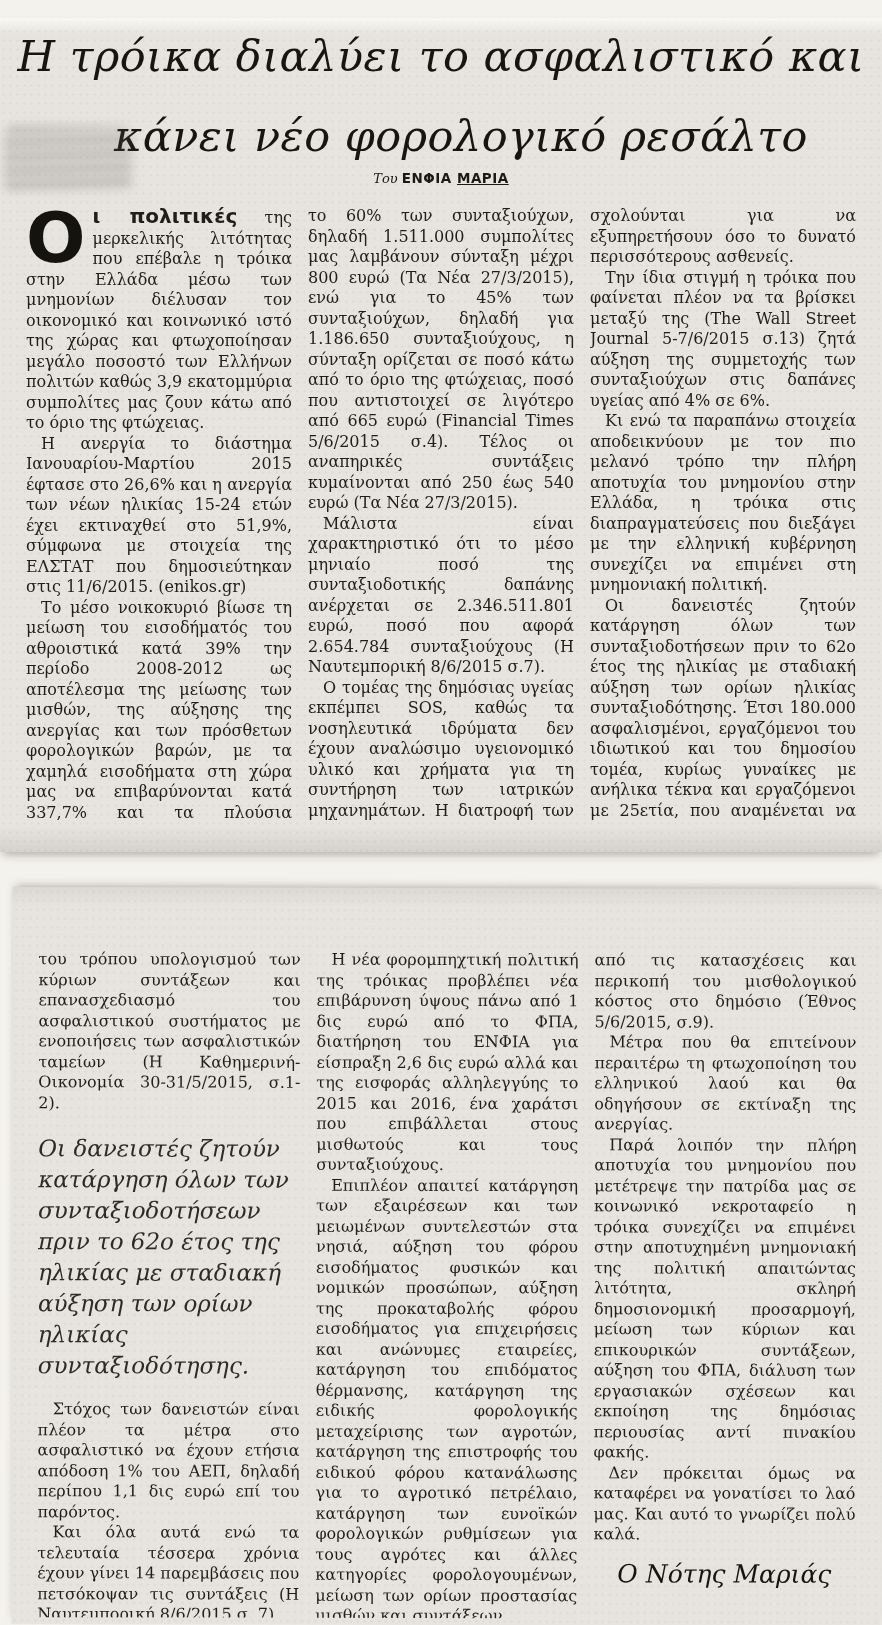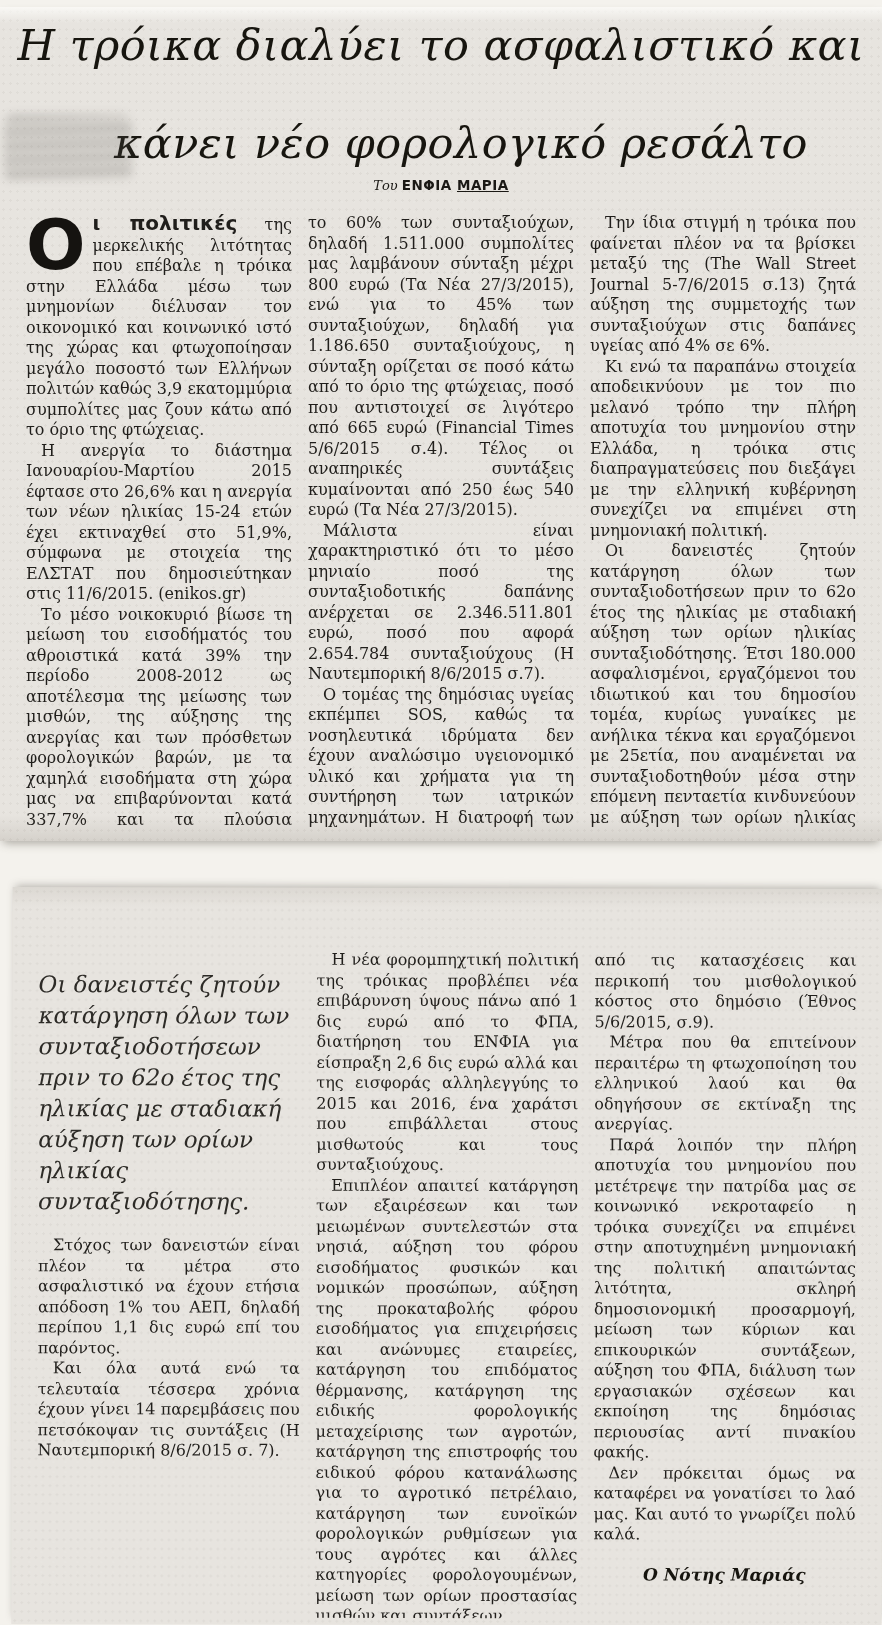--- a/index.html
+++ b/index.html
@@ -4,59 +4,59 @@
 <style>
   html,body{margin:0;padding:0;}
   body{width:882px;height:1625px;background:#f2f0eb;font-family:"DejaVu Serif","Liberation Serif",serif;}
   .page{position:relative;width:882px;height:1625px;overflow:hidden;background:#f4f2ed;}
 
   
   .sheet{position:absolute;left:0;width:882px;background-color:#e7e4df;
          background-image:radial-gradient(rgba(110,105,98,0.07) 1px,transparent 1.2px),
                           radial-gradient(rgba(255,255,255,0.06) 1px,transparent 1.2px);
          background-size:7px 9px,12px 10px;color:#201e1b;}
-  .sheet-top{top:7px;height:834px;box-shadow:0 5px 9px -3px rgba(75,70,62,.45);}
+  .sheet-top{top:18px;height:834px;box-shadow:0 5px 9px -3px rgba(75,70,62,.45);}
   .sheet-top::after{content:"";position:absolute;left:0;bottom:0;width:100%;height:26px;
          background:linear-gradient(180deg,rgba(120,112,100,0) 0%,rgba(120,112,100,.16) 100%);}
   .sheet-bottom{top:888px;height:737px;left:12px;width:870px;transform:rotate(0.12deg);
          box-shadow:0 -4px 8px -3px rgba(75,70,62,.4);}
   .sheet-bottom::before{content:"";position:absolute;left:0;top:0;width:100%;height:20px;
          background:linear-gradient(0deg,rgba(120,112,100,0) 0%,rgba(140,132,120,.12) 100%);}
 
   
   .smudge{position:absolute;left:4px;top:108px;width:128px;height:66px;border-radius:10px;
           background:repeating-linear-gradient(178deg,rgba(72,70,66,.55) 0 7px,rgba(150,146,138,.25) 7px 14px);
           filter:blur(5px);opacity:.5;}
   .top-edge{position:absolute;left:0;top:0;width:100%;height:16px;
           background:linear-gradient(180deg,rgba(250,249,246,.95),rgba(250,249,246,0));}
 
   
   .title{font-style:italic;font-size:43px;letter-spacing:.5px;text-align:center;line-height:48px;color:#17150f;}
   .title-l1{margin-top:14px;}
-  .title-l2{margin-top:50px;padding-left:40px;}
+  .title-l2{margin-top:32px;padding-left:40px;}
   .byline{margin-top:10px;text-align:center;font-size:13px;color:#1b1915;}
   .byline i{font-family:"DejaVu Serif",serif;}
   .byline b{font-family:"DejaVu Sans","Liberation Sans",sans-serif;font-size:13.5px;letter-spacing:.5px;}
   .byline .u{text-decoration:underline;}
 
   
   .cols{display:flex;gap:16px;padding:0 26px;margin-top:20px;}
   .col{flex:1 1 0;min-width:0;text-align:justify;font-size:16px;line-height:20.5px;
        overflow:hidden;}
   .cols-top .col{height:614px;}
   .cols-bottom{margin-top:0;padding-top:62px;}
   .cols-bottom .col{height:668px;}
   p{margin:0;text-indent:15px;}
   p.noind{text-indent:0;}
   .dropcap{float:left;font-family:"DejaVu Sans","Liberation Sans",sans-serif;font-weight:bold;
            font-size:70px;line-height:58px;margin:3px 7px 0 0;color:#151310;}
   .lead-bold{font-family:"DejaVu Sans","Liberation Sans",sans-serif;font-weight:bold;font-size:20px;}
   .quote{font-style:italic;font-size:23px;line-height:31px;text-align:left;text-indent:0;
          margin:20px 0 18px 0;color:#2d2b27;}
-  .bio{margin-top:14px;text-align:center;font-weight:bold;font-style:italic;font-size:17px;line-height:30.5px;color:#17150f;}
+  .bio{margin-top:14px;text-align:center;font-weight:normal;font-style:italic;font-size:25px;line-height:30.5px;color:#17150f;}
   .bio div{white-space:nowrap;}
 </style>
 </head>
 <body>
 
 <div class="page">
 
   <div class="sheet sheet-top">
     <div class="top-edge"></div>
     <div class="smudge"></div>
@@ -76,31 +76,33 @@
         <p>Η ανεργία το διάστημα Ιανουαρίου-Μαρτίου 2015 έφτασε στο 26,6% και η ανεργία των νέων ηλικίας 15-24 ετών έχει εκτιναχθεί στο 51,9%, σύμφωνα με στοιχεία της ΕΛΣΤΑΤ που δημοσιεύτηκαν στις 11/6/2015. (enikos.gr)</p>
         <p>Το μέσο νοικοκυριό βίωσε τη μείωση του εισοδήματός του αθροιστικά κατά 39% την περίοδο 2008-2012 ως αποτέλεσμα της μείωσης των μισθών, της αύξησης της ανεργίας και των πρόσθετων φορολογικών βαρών, με τα χαμηλά εισοδήματα στη χώρα μας να επιβαρύνονται κατά 337,7% και τα πλούσια εισοδήματα μόνο κατά 9%.</p>
 
       </div>
       <div class="col">
         <p class="noind">το 60% των συνταξιούχων, δηλαδή 1.511.000 συμπολίτες μας λαμβάνουν σύνταξη μέχρι 800 ευρώ (Τα Νέα 27/3/2015), ενώ για το 45% των συνταξιούχων, δηλαδή για 1.186.650 συνταξιούχους, η σύνταξη ορίζεται σε ποσό κάτω από το όριο της φτώχειας, ποσό που αντιστοιχεί σε λιγότερο από 665 ευρώ (Financial Times 5/6/2015 σ.4). Τέλος οι αναπηρικές συντάξεις κυμαίνονται από 250 έως 540 ευρώ (Τα Νέα 27/3/2015).</p>
         <p>Μάλιστα είναι χαρακτηριστικό ότι το μέσο μηνιαίο ποσό της συνταξιοδοτικής δαπάνης ανέρχεται σε 2.346.511.801 ευρώ, ποσό που αφορά 2.654.784 συνταξιούχους (Η Ναυτεμπορική 8/6/2015 σ.7).</p>
         <p>Ο τομέας της δημόσιας υγείας εκπέμπει SOS, καθώς τα νοσηλευτικά ιδρύματα δεν έχουν αναλώσιμο υγειονομικό υλικό και χρήματα για τη συντήρηση των ιατρικών μηχανημάτων. Η διατροφή των ασθενών είναι περιορισμένη σε ποσότητα, η έλλειψη φαρμάκων στα νοσηλευτικά ιδρύματα και στα φαρμακεία είναι σοβαρή, το νοσοκομειακό προσωπικό συρρικνώνεται δραματικά και οι εργαζόμενοι υπεραπα-</p>
       </div>
       <div class="col">
+        <p class="noind">σχολούνται για να εξυπηρετήσουν όσο το δυνατό περισσότερους ασθενείς.</p>
         <p>Την ίδια στιγμή η τρόικα που φαίνεται πλέον να τα βρίσκει μεταξύ της (The Wall Street Journal 5-7/6/2015 σ.13) ζητά αύξηση της συμμετοχής των συνταξιούχων στις δαπάνες υγείας από 4% σε 6%.</p>
         <p>Κι ενώ τα παραπάνω στοιχεία αποδεικνύουν με τον πιο μελανό τρόπο την πλήρη αποτυχία του μνημονίου στην Ελλάδα, η τρόικα στις διαπραγματεύσεις που διεξάγει με την ελληνική κυβέρνηση συνεχίζει να επιμένει στη μνημονιακή πολιτική.</p>
         <p>Οι δανειστές ζητούν κατάργηση όλων των συνταξιοδοτήσεων πριν το 62ο έτος της ηλικίας με σταδιακή αύξηση των ορίων ηλικίας συνταξιοδότησης. Έτσι 180.000 ασφαλισμένοι, εργαζόμενοι του ιδιωτικού και του δημοσίου τομέα, κυρίως γυναίκες με ανήλικα τέκνα και εργαζόμενοι με 25ετία, που αναμένεται να συνταξιοδοτηθούν μέσα στην επόμενη πενταετία κινδυνεύουν με αύξηση των ορίων ηλικίας συνταξιοδότησης.</p>
 
       </div>
     </div>
   </div>
 
   <div class="sheet sheet-bottom">
     <div class="cols cols-bottom">
       <div class="col">
+        <p class="noind">του τρόπου υπολογισμού των κύριων συντάξεων και επανασχεδιασμό του ασφαλιστικού συστήματος με ενοποιήσεις των ασφαλιστικών ταμείων (Η Καθημερινή- Οικονομία 30-31/5/2015, σ.1-2).</p>
         <p class="quote">Οι δανειστές ζητούν κατάργηση όλων των συνταξιοδοτήσεων πριν το 62ο έτος της ηλικίας με σταδιακή αύξηση των ορίων ηλικίας συνταξιοδότησης.</p>
         <p>Στόχος των δανειστών είναι πλέον τα μέτρα στο ασφαλιστικό να έχουν ετήσια απόδοση 1% του ΑΕΠ, δηλαδή περίπου 1,1 δις ευρώ επί του παρόντος.</p>
         <p>Και όλα αυτά ενώ τα τελευταία τέσσερα χρόνια έχουν γίνει 14 παρεμβάσεις που πετσόκοψαν τις συντάξεις (Η Ναυτεμπορική 8/6/2015 σ. 7).</p>
 
       </div>
       <div class="col">
         <p>Η νέα φορομπηχτική πολιτική της τρόικας προβλέπει νέα επιβάρυνση ύψους πάνω από 1 δις ευρώ από το ΦΠΑ, διατήρηση του ΕΝΦΙΑ για είσπραξη 2,6 δις ευρώ αλλά και της εισφοράς αλληλεγγύης το 2015 και 2016, ένα χαράτσι που επιβάλλεται στους μισθωτούς και τους συνταξιούχους.</p>
         <p>Επιπλέον απαιτεί κατάργηση των εξαιρέσεων και των μειωμένων συντελεστών στα νησιά, αύξηση του φόρου εισοδήματος φυσικών και νομικών προσώπων, αύξηση της προκαταβολής φόρου εισοδήματος για επιχειρήσεις και ανώνυμες εταιρείες, κατάργηση του επιδόματος θέρμανσης, κατάργηση της ειδικής φορολογικής μεταχείρισης των αγροτών, κατάργηση της επιστροφής του ειδικού φόρου κατανάλωσης για το αγροτικό πετρέλαιο, κατάργηση των ευνοϊκών φορολογικών ρυθμίσεων για τους αγρότες και άλλες κατηγορίες φορολογουμένων, μείωση των ορίων προστασίας μισθών και συντάξεων</p>
       </div>
       <div class="col">

